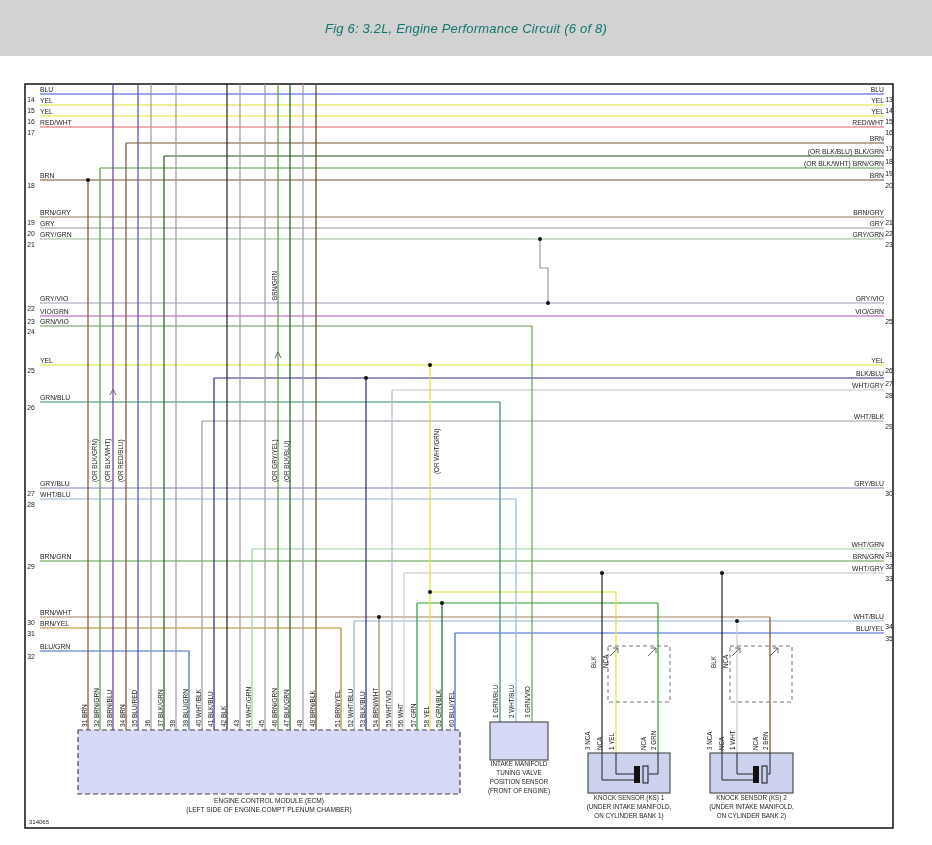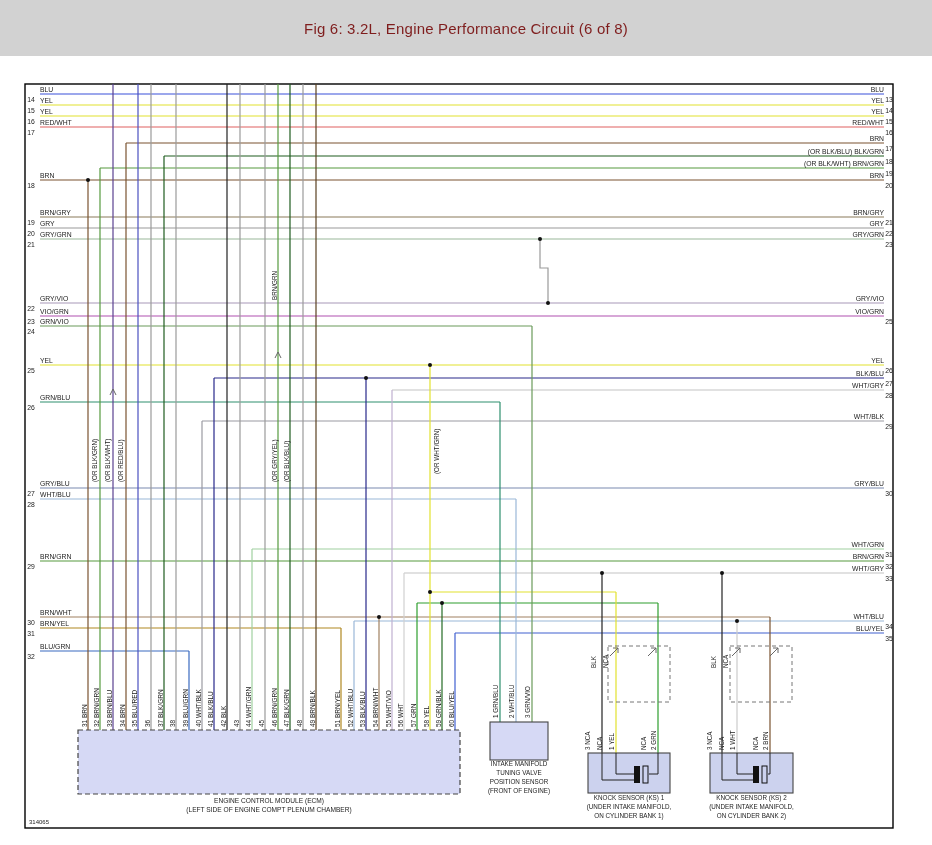--- a/index.html
+++ b/index.html
@@ -1,19 +1,19 @@
 <!DOCTYPE html>
 <html><head>
 <meta charset="utf-8">
 <style>
   html,body{margin:0;padding:0;background:#fff;}
   body{width:932px;height:845px;position:relative;font-family:"Liberation Sans","DejaVu Sans",sans-serif;}
   .titlebar{position:absolute;top:0;left:0;width:932px;height:56px;background:#d2d2d2;
             display:flex;align-items:center;justify-content:center;}
-  .titlebar span{font-size:15px;color:#7f1d1d;letter-spacing:.2px;}
+  .titlebar span{font-size:13px;color:#0f766e;letter-spacing:.2px;font-style:italic;}
   #wiring-svg{position:absolute;top:0;left:0;}
   #wiring-svg text{font-family:"Liberation Sans","DejaVu Sans",sans-serif;fill:#222;}
 </style>
 </head>
 <body>
 
 <svg id="wiring-svg" width="932" height="845" viewBox="0 0 932 845">
     <rect x="25" y="84" width="868" height="744" fill="none" stroke="#000" stroke-width="1.4"></rect>
     <line x1="40" y1="94" x2="884" y2="94" stroke="#3a50d9" stroke-width="1.2"></line>
     <text x="40" y="91.5" text-anchor="start" font-size="6.8">BLU</text>

